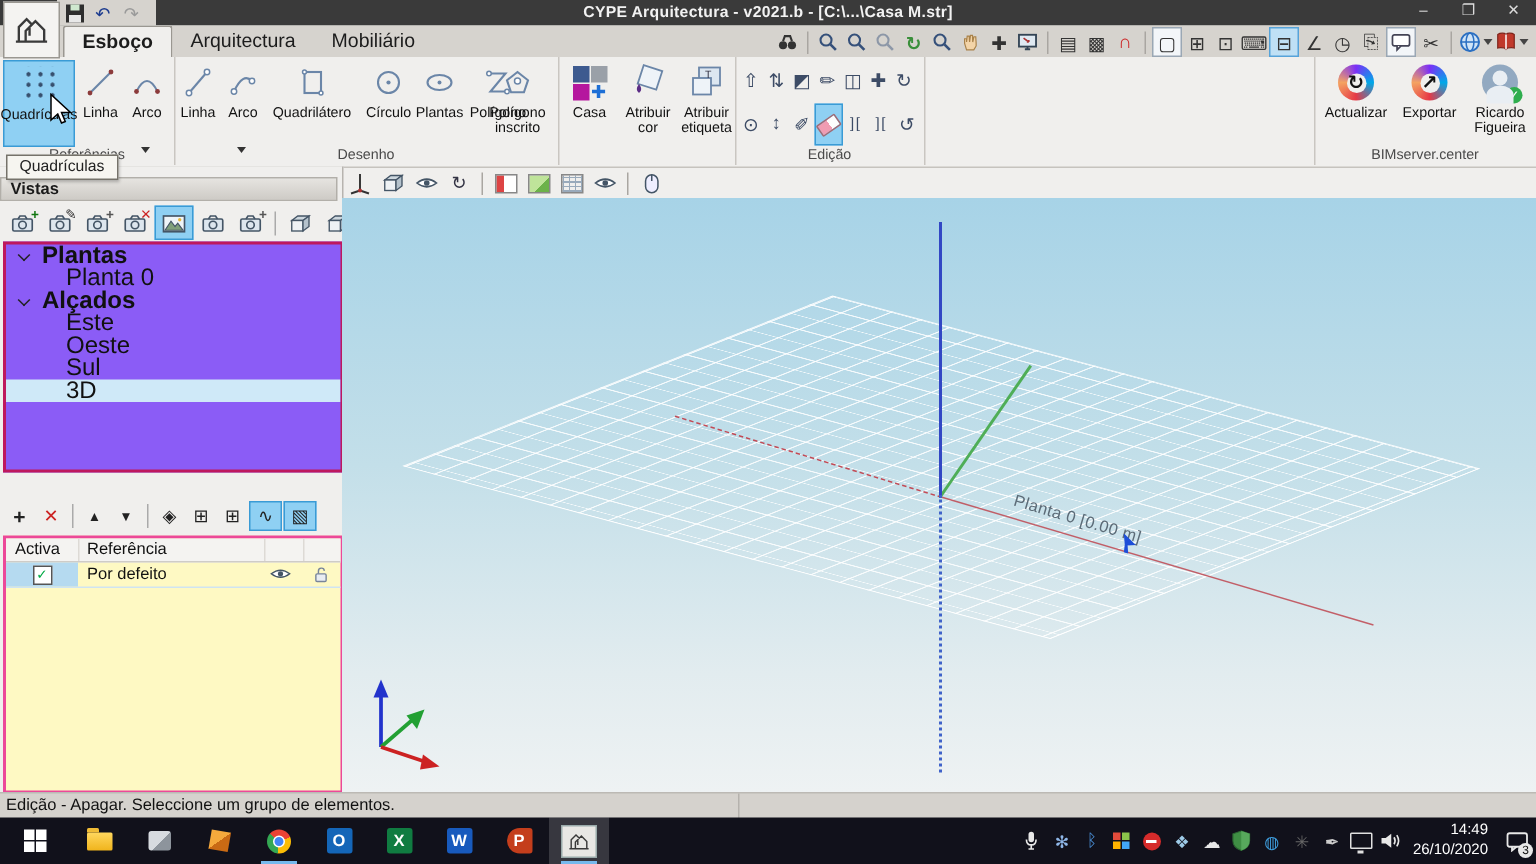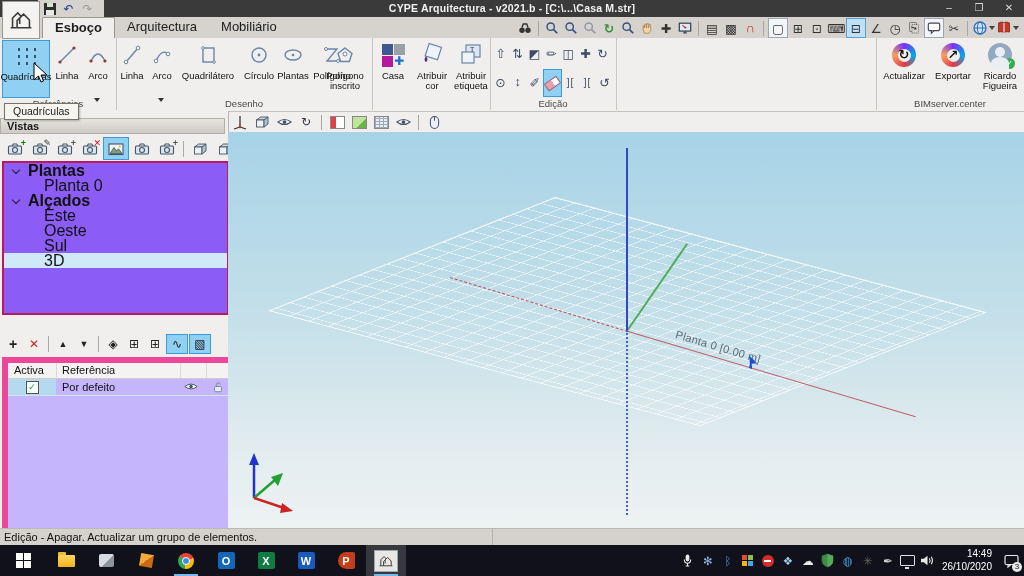--- a/index.html
+++ b/index.html
@@ -85,21 +85,21 @@
   #vtree{position:absolute;left:2px;top:50px;width:223px;height:150px;background:#8b5cf6;border:2px solid #be185d;font-size:16px;color:#111;overflow:hidden}
   .trow{height:15px;line-height:15px;position:relative;padding-left:40px;white-space:nowrap}
   .trow.grp{padding-left:24px;}
   .trow.sel{background:#cfe9f8}
   .chev{position:absolute;left:9px;top:4px;width:5px;height:5px;border-left:1px solid #222;border-bottom:1px solid #222;transform:rotate(-45deg)}
   #layersbar{top:204px}
   #ltools{position:absolute;left:3px;top:223px;display:flex;align-items:center;gap:1px}
   .lbtn{width:20px;height:18px;display:flex;align-items:center;justify-content:center;font-size:12px;color:#222}
   .lbtn.red{color:#cc2222;font-weight:bold}
   .lbtn.sel{background:#8fd0f3;border:1px solid #3a9bd5}
-  #ltable{position:absolute;left:2px;top:246px;width:223px;height:168px;background:#c4b5fd;border:6px solid #ec4899;font-size:11px;color:#111}
+  #ltable{position:absolute;left:2px;top:246px;width:223px;height:168px;background:#fef9c3;border:2px solid #ec4899;font-size:11px;color:#111}
   #lhead{height:15px;line-height:15px;border-bottom:1px solid #cfccc7;background:#f4f3f1;position:relative}
   #lhead .c0{position:absolute;left:6px}#lhead .c1{position:absolute;left:54px}
   .vline{position:absolute;top:0;bottom:0;width:1px;background:#dddad5}
   #lrow{height:16px;position:relative;border-bottom:1px solid #cfe4f2}
   #lrow .cell0{position:absolute;left:0;top:0;width:48px;height:16px;background:#b5daf0;display:flex;align-items:center;justify-content:center}
   #lrow .cbox{width:11px;height:11px;background:#fff;border:1px solid #555;font-size:9px;line-height:10px;text-align:center;color:#0a4}
   #lrow .ref{position:absolute;left:54px;line-height:16px}
   #lrow .eye{position:absolute;left:176px;top:3px}
   #lrow .lock{position:absolute;left:204px;top:2px}
 
@@ -720,21 +720,21 @@
     <line x1="18" y1="50" x2="18" y2="14" stroke="#2233cc" stroke-width="2.5"></line>
     <polygon points="18,5 13,17 23,17" fill="#2233cc"></polygon>
     <line x1="18" y1="50" x2="40" y2="31" stroke="#22a033" stroke-width="2.5"></line>
     <polygon points="47,25 35,29 42,38" fill="#22a033"></polygon>
     <line x1="18" y1="50" x2="48" y2="60" stroke="#cc2222" stroke-width="2.5"></line>
     <polygon points="57,63 46,55 44,65" fill="#cc2222"></polygon>
   </svg>
 </div>
 
 <div id="statusbar">
-  <span class="msg">Edição - Apagar. Actualizar um grupo de elementos.</span>
+  <span class="msg">Edição - Apagar. Seleccione um grupo de elementos.</span>
   <span class="seg"></span>
 </div>
 
 <div id="taskbar">
   <div class="tapp" style="width:46px">
       <span class="winlogo">
         <i></i>
         <i></i>
         <i></i>
         <i></i>

